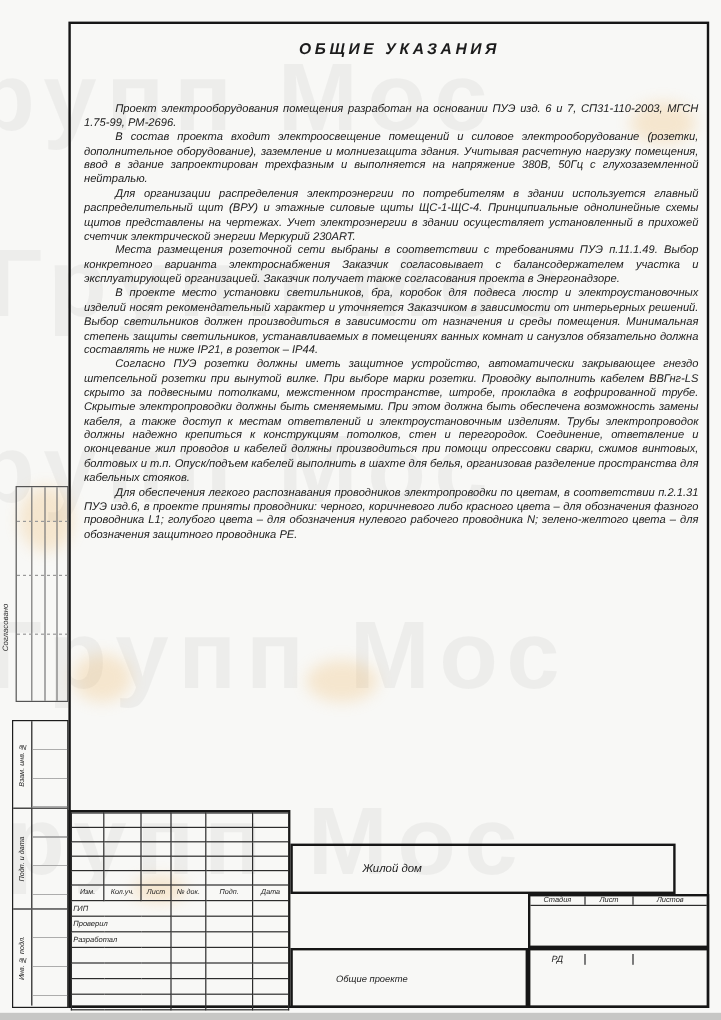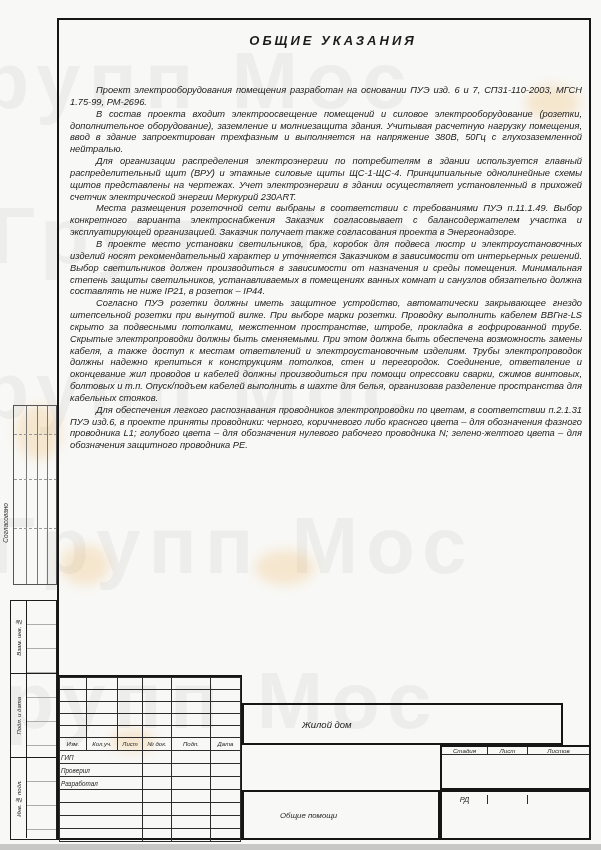--- a/index.html
+++ b/index.html
@@ -247,19 +247,19 @@
       <div class="sc3">Листов</div>
     </div>
     <div class="stage-vals">
       <div class="sc1">РД</div>
       <div class="sc2"></div>
       <div class="sc3"></div>
     </div>
   </div>
 
   <div class="tb-cell name-cell">
-    <span>Общие помощи</span>
+    <span>Общие проекте</span>
   </div>
   <div class="tb-cell org-cell"></div>
 
   <div class="scan-edge"></div>
 
 </div>
 
 </body></html>

